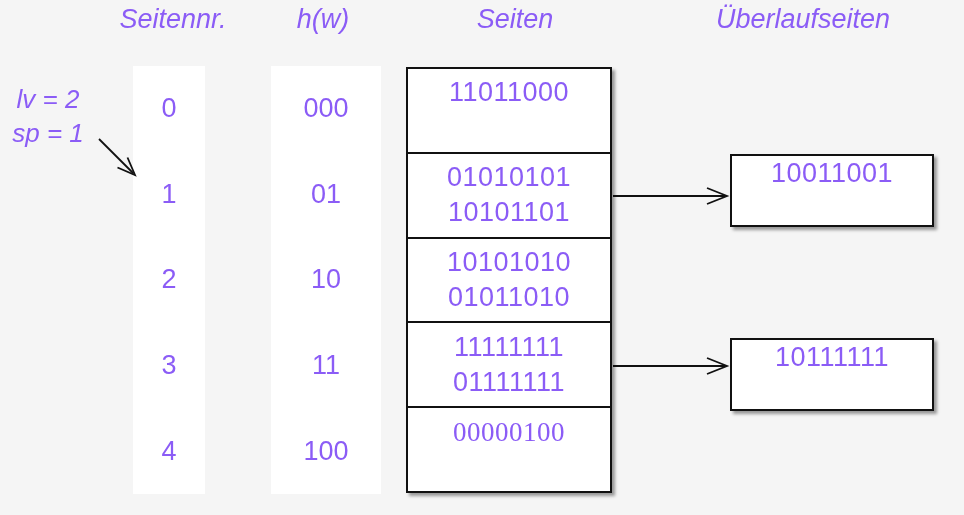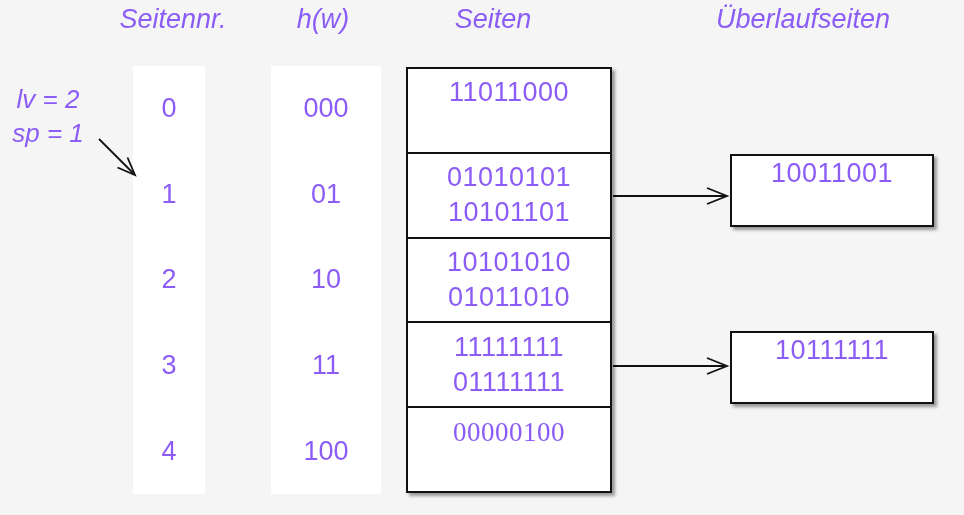--- a/index.html
+++ b/index.html
@@ -21,21 +21,21 @@
     top: 2px;
     height: 34px;
     line-height: 34px;
     font-size: 27px;
     font-style: italic;
     text-align: center;
     white-space: nowrap;
   }
   .hdr-seitennr { left: 93px;  width: 160px; }
   .hdr-hw       { left: 263px; width: 120px; }
-  .hdr-seiten   { left: 413px; width: 160px; text-align: center; }
+  .hdr-seiten   { left: 435px; width: 160px; text-align: center; }
   .hdr-ueberlauf{ left: 690px; width: 200px; text-align: right; }
 
   
   .annotation {
     position: absolute;
     left: 2px;
     top: 70px;
     width: 92px;
     font-size: 26px;
     font-style: italic;
@@ -103,21 +103,21 @@
     box-sizing: border-box;
     background: #ffffff;
     border: 2px solid #111;
     box-shadow: 3px 3px 3px rgba(0,0,0,0.38);
     display: flex;
     flex-direction: column;
     justify-content: center;
     text-align: center;
   }
   .overflow-row1 { top: 154px; }
-  .overflow-row3 { top: 331px; }
+  .overflow-row3 { top: 338px; }
 
   
   .arrows {
     position: absolute;
     left: 0; top: 0;
     width: 964px;
     height: 515px;
     pointer-events: none;
   }
 </style>

